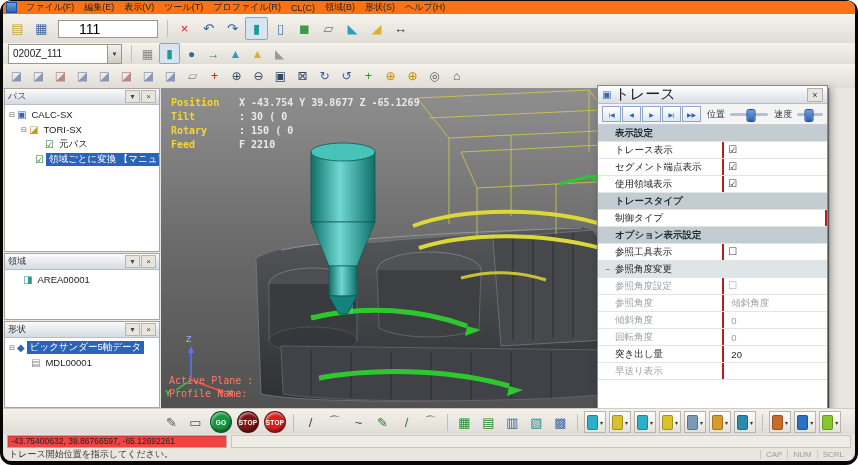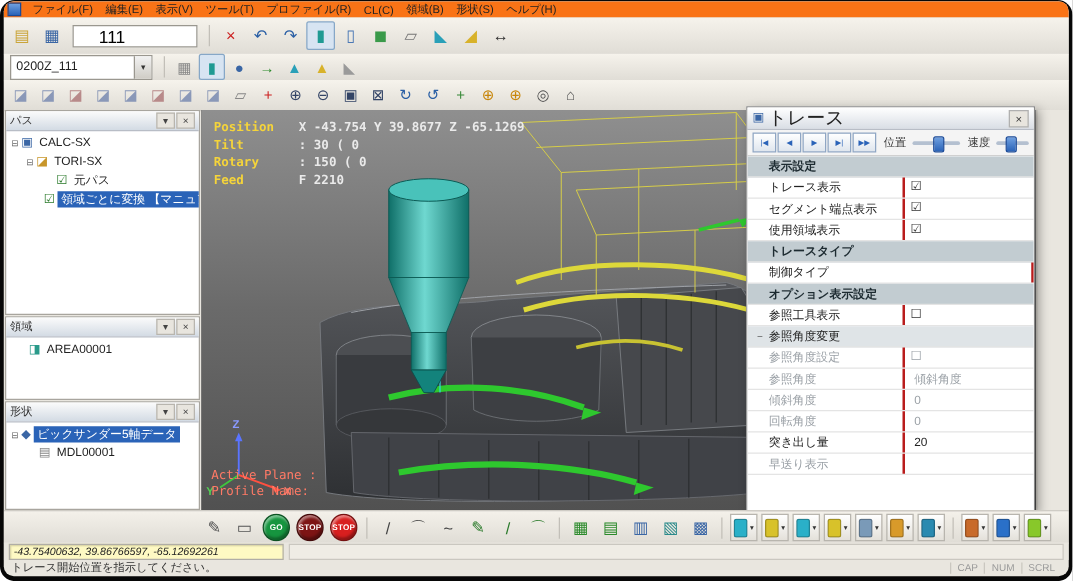--- a/index.html
+++ b/index.html
@@ -101,22 +101,22 @@
           display:flex;align-items:center;justify-content:center;border:1px solid rgba(0,0,0,.45);margin:0 2px;
           box-shadow:inset 1px 2px 2px rgba(255,255,255,.45), inset -1px -2px 2px rgba(0,0,0,.35);}
   .tbtn{display:flex;align-items:center;height:20px;border:1px solid #b8b5ae;background:linear-gradient(#ffffff,#e4e1da);
         padding:0 2px;margin:0 1px;}
   .tbtn .bit{width:9px;height:13px;border-radius:2px;border:1px solid rgba(0,0,0,.25);}
   .tbtn .dd2{font-size:6px;color:#333;margin-left:2px;}
 
   
   .srow1{position:absolute;left:0;right:0;top:433px;height:14px;background:#e9e6df;display:flex;align-items:center;
          padding:0 4px;gap:4px;}
-  .coordbox{width:212px;height:11px;background:#fef9c3;border:1px solid #b0ada6;box-shadow:inset 1px 1px 1px rgba(0,0,0,.15);
-            font-size:8.5px;display:flex;align-items:center;padding:0 3px;color:#222;white-space:nowrap;overflow:hidden;font-style:italic;}
+  .coordbox{width:212px;height:11px;background:#ef4444;border:1px solid #b0ada6;box-shadow:inset 1px 1px 1px rgba(0,0,0,.15);
+            font-size:8.5px;display:flex;align-items:center;padding:0 3px;color:#222;white-space:nowrap;overflow:hidden;}
   .fillbox{flex:1;height:11px;border:1px solid #cac7c0;background:#efece5;}
   .srow2{position:absolute;left:0;right:0;top:447px;height:13px;display:flex;align-items:center;font-size:9px;
          color:#333;padding:0 6px;gap:2px;}
   .srow2 .msg{flex:1;white-space:nowrap;overflow:hidden;}
   .ind{color:#9a9a9a;font-size:8px;padding:0 5px;border-left:1px solid #cac7c0;}
 </style>
 </head>
 <body>
 
 <div class="screen">

